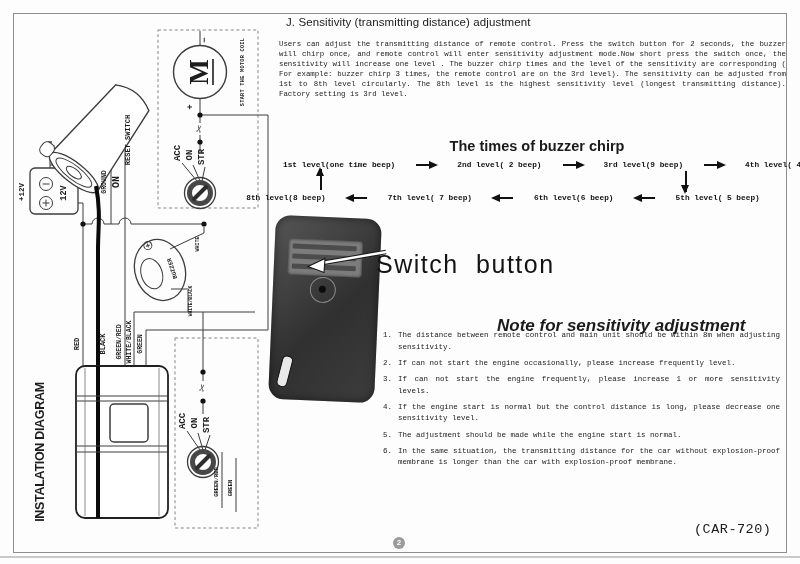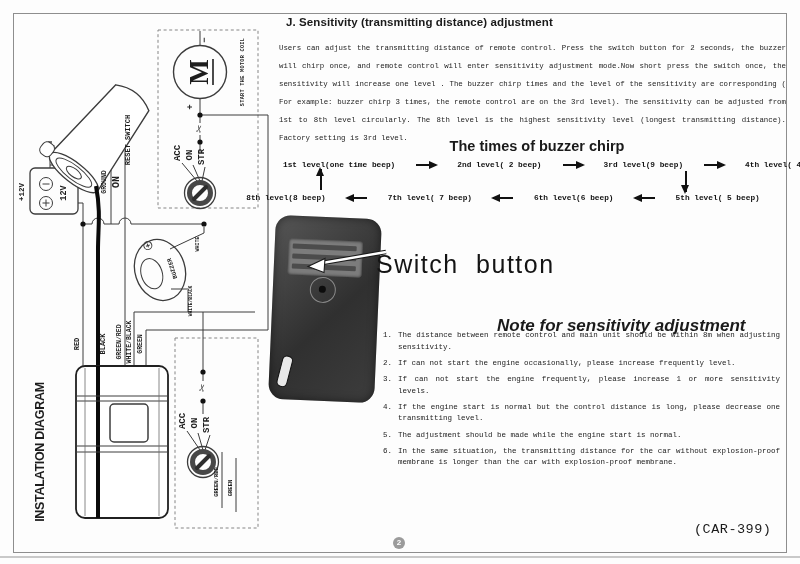--- a/index.html
+++ b/index.html
@@ -3,23 +3,23 @@
 <meta charset="utf-8">
 <style>
   html,body{margin:0;padding:0;}
   body{width:800px;height:564px;position:relative;background:#fdfdfd;overflow:hidden;
        font-family:"Liberation Sans",sans-serif;color:#1a1a1a;}
   .abs{position:absolute;}
   
   #page-border{left:13px;top:13px;width:772px;height:538px;border:1px solid #8e8e8e;}
   #paper-edge{left:0;top:556px;width:800px;height:2px;background:#c9c9c9;}
   
-  #section-title{left:286px;top:16px;font-size:11.5px;font-weight:bold;letter-spacing:.1px;}
+  #section-title{left:286px;top:16px;font-size:11.5px;font-weight:normal;letter-spacing:.1px;}
   #intro{left:279px;top:39px;width:507px;font-family:"Liberation Mono",monospace;
-         font-size:7.4px;line-height:18px;text-align:justify;color:#222;}
+         font-size:7.4px;line-height:10px;text-align:justify;color:#222;}
   #chirp-title{left:312px;top:138px;width:450px;text-align:center;font-size:14.5px;font-weight:bold;}
   .chirp-row{display:flex;align-items:center;font-family:"Liberation Mono",monospace;
              font-weight:bold;font-size:7.8px;white-space:nowrap;color:#111;gap:17px;}
   #chirp-row1{left:283px;top:161px;width:468px;}
   #chirp-row2{left:283px;top:194px;width:440px;justify-content:center;}
   .harrow{position:relative;flex:1;min-width:20px;height:1.6px;background:#111;margin:0 4px;}
   .harrow.right::after{content:'';position:absolute;right:-2px;top:-3.6px;
       border-left:9px solid #111;border-top:4.4px solid transparent;border-bottom:4.4px solid transparent;}
   .harrow.left::before{content:'';position:absolute;left:-2px;top:-3.6px;
       border-right:9px solid #111;border-top:4.4px solid transparent;border-bottom:4.4px solid transparent;}
@@ -106,33 +106,33 @@
   <div class="note">
       <span class="n">2.</span>
       <span class="t">If can not start the engine occasionally, please increase frequently level.</span>
     </div>
   <div class="note">
       <span class="n">3.</span>
       <span class="t">If can not start the engine frequently, please increase 1 or more sensitivity levels.</span>
     </div>
   <div class="note">
       <span class="n">4.</span>
-      <span class="t">If the engine start is normal but the control distance is long, please decrease one transmitting level.</span>
+      <span class="t">If the engine start is normal but the control distance is long, please decrease one sensitivity level.</span>
     </div>
   <div class="note">
       <span class="n">5.</span>
       <span class="t">The adjustment should be made while the engine start is normal.</span>
     </div>
   <div class="note">
       <span class="n">6.</span>
       <span class="t">In the same situation, the transmitting distance for the car without explosion-proof membrane is  longer than the car with explosion-proof membrane.</span>
     </div>
 </div>
 
-<div class="abs" id="doc-code">(CAR-399)</div>
+<div class="abs" id="doc-code">(CAR-720)</div>
 <div class="abs" id="page-badge">2</div>
 
 <svg class="abs" id="diagram-svg" width="800" height="564" viewBox="0 0 800 564" font-family="Liberation Mono, monospace" font-weight="bold" fill="#1d1d1d">
   <g stroke="#3c3c3c" stroke-width="1" fill="none">
 
     <rect x="158" y="30" width="100" height="178" stroke="#858585" stroke-dasharray="3 2.6"></rect>
     <rect x="175" y="338" width="83" height="190" stroke="#858585" stroke-dasharray="3 2.6"></rect>
 
     <circle cx="200" cy="72" r="26.5" stroke-width="1.4"></circle>
     <line x1="200" y1="45.5" x2="200" y2="31"></line>

